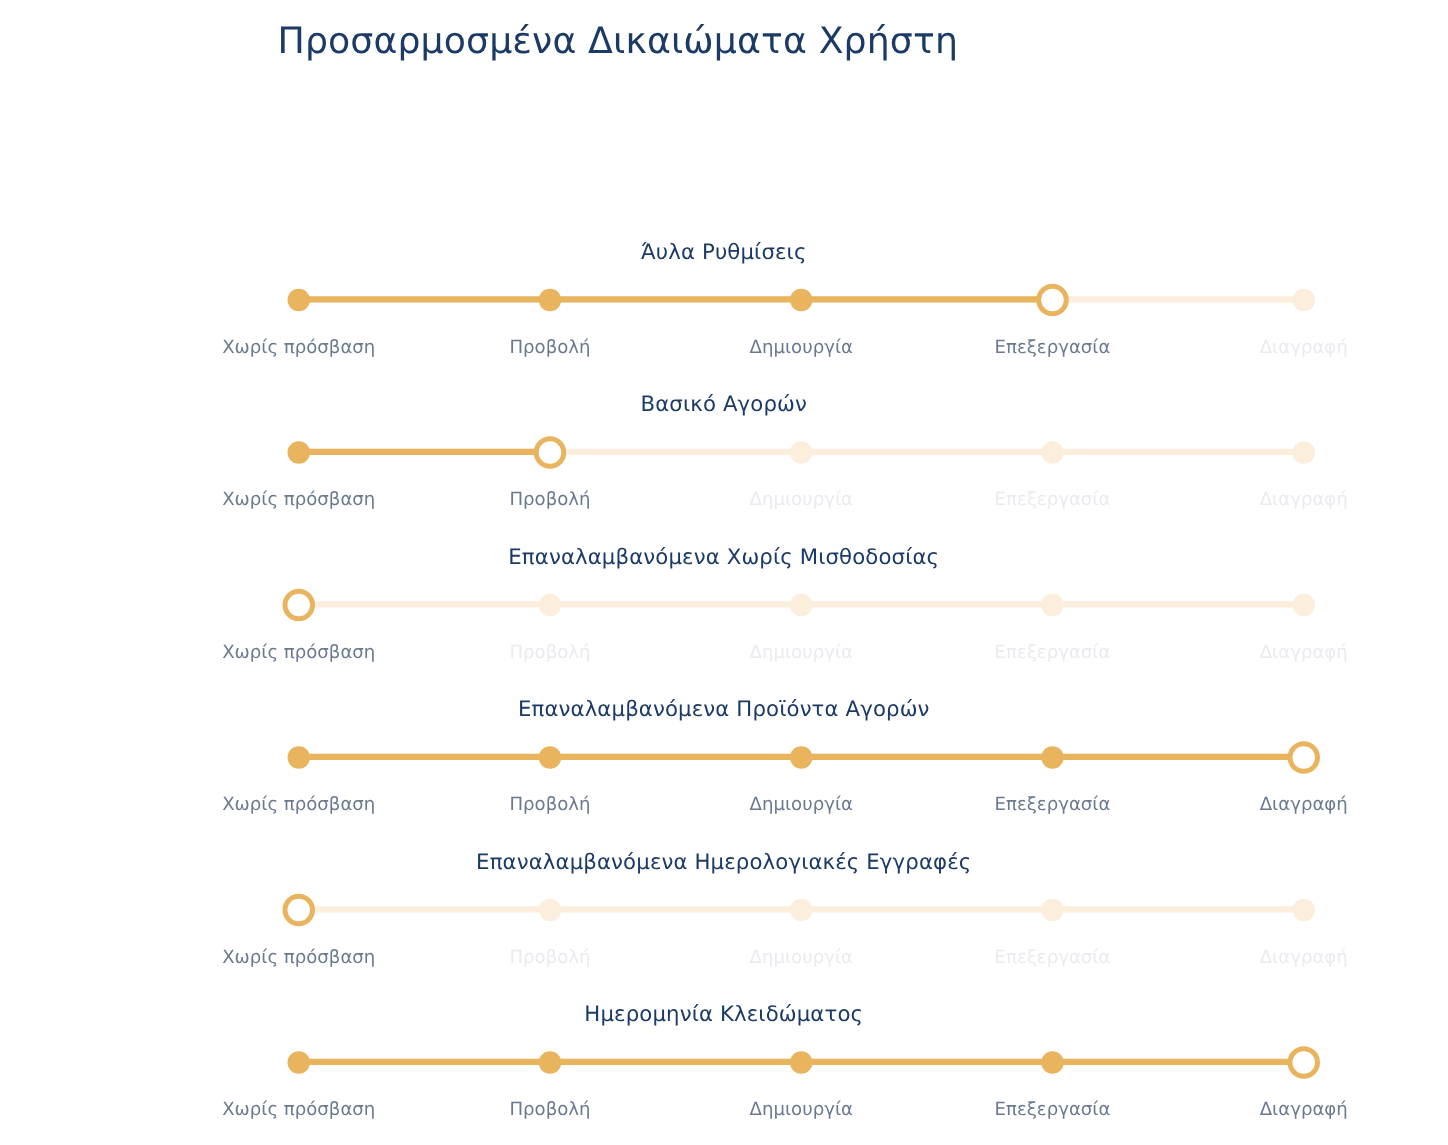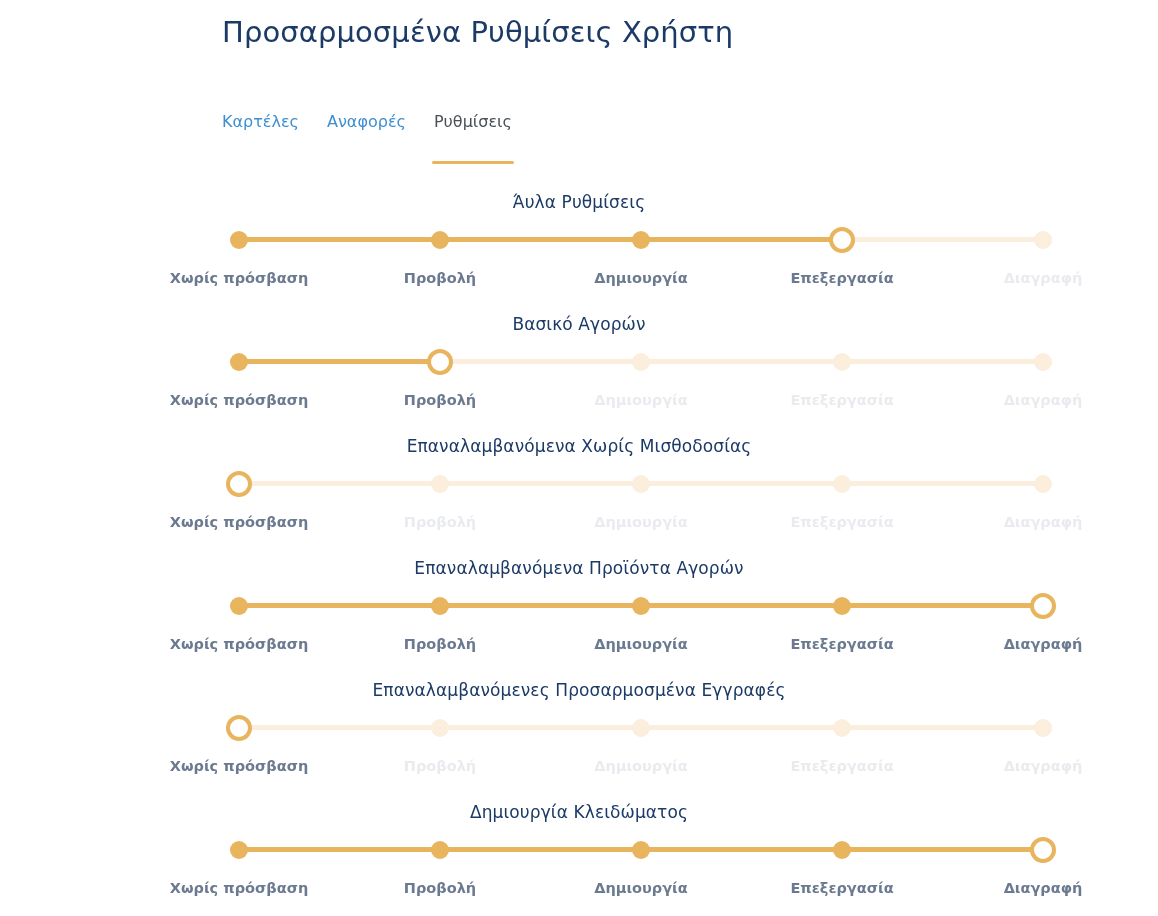--- a/index.html
+++ b/index.html
@@ -70,44 +70,39 @@
   .dot.on{background:#e8b45e;}
   .handle{
     position:absolute;top:50%;width:26px;height:26px;
     margin-left:-13px;margin-top:-13px;
     border-radius:50%;
     background:#ffffff;
     border:4px solid #e8b45e;
     box-sizing:border-box;
     cursor:pointer;
   }
-  .ticks{position:absolute;left:0;right:0;top:78px;height:20px;font-weight:bold;}
+  .ticks{position:absolute;left:0;right:0;top:78px;height:20px;}
   .tick-label{
     position:absolute;top:0;
     transform:translateX(-50%);
     font-size:14.5px;line-height:20px;
     color:#6b7a90;
     white-space:nowrap;
   }
   .tick-label.off{color:#e9ebef;}
 </style>
 </head>
 <body>
 
 <div class="page">
 
   <div class="header">
-    <h1 class="page-title">Προσαρμοσμένα Ρυθμίσεις Χρήστη</h1>
+    <h1 class="page-title">Προσαρμοσμένα Δικαιώματα Χρήστη</h1>
   </div>
 
-  <div class="tabs" id="tab-bar">
-      <div class="tab"><span>Καρτέλες</span></div>
-      <div class="tab"><span>Αναφορές</span></div>
-      <div class="tab active"><span>Ρυθμίσεις</span><span class="tab-underline"></span></div>
-    </div>
 
   <div class="rows" id="rows">
       <div class="slider-row">
         <div class="row-title">Άυλα Ρυθμίσεις</div>
         <div class="track-wrap">
           <div class="track-bg"></div>
           <div class="track-fill" style="width: 603px;"></div>
           <div class="dot on" style="left: 0px;"></div>
           <div class="dot on" style="left: 201px;"></div>
           <div class="dot on" style="left: 402px;"></div>
@@ -172,39 +167,39 @@
         </div>
         <div class="ticks">
           <div class="tick-label" style="left: 239px;">Χωρίς πρόσβαση</div>
           <div class="tick-label" style="left: 440px;">Προβολή</div>
           <div class="tick-label" style="left: 641px;">Δημιουργία</div>
           <div class="tick-label" style="left: 842px;">Επεξεργασία</div>
           <div class="tick-label" style="left: 1043px;">Διαγραφή</div>
         </div>
       </div>
       <div class="slider-row">
-        <div class="row-title">Επαναλαμβανόμενες Προσαρμοσμένα Εγγραφές</div>
+        <div class="row-title">Επαναλαμβανόμενα Ημερολογιακές Εγγραφές</div>
         <div class="track-wrap">
           <div class="track-bg"></div>
           <div class="dot" style="left: 201px;"></div>
           <div class="dot" style="left: 402px;"></div>
           <div class="dot" style="left: 603px;"></div>
           <div class="dot" style="left: 804px;"></div>
           <div class="handle" style="left: 0px;"></div>
         </div>
         <div class="ticks">
           <div class="tick-label" style="left: 239px;">Χωρίς πρόσβαση</div>
           <div class="tick-label off" style="left: 440px;">Προβολή</div>
           <div class="tick-label off" style="left: 641px;">Δημιουργία</div>
           <div class="tick-label off" style="left: 842px;">Επεξεργασία</div>
           <div class="tick-label off" style="left: 1043px;">Διαγραφή</div>
         </div>
       </div>
       <div class="slider-row">
-        <div class="row-title">Δημιουργία Κλειδώματος</div>
+        <div class="row-title">Ημερομηνία Κλειδώματος</div>
         <div class="track-wrap">
           <div class="track-bg"></div>
           <div class="track-fill" style="width: 804px;"></div>
           <div class="dot on" style="left: 0px;"></div>
           <div class="dot on" style="left: 201px;"></div>
           <div class="dot on" style="left: 402px;"></div>
           <div class="dot on" style="left: 603px;"></div>
           <div class="handle" style="left: 804px;"></div>
         </div>
         <div class="ticks">

